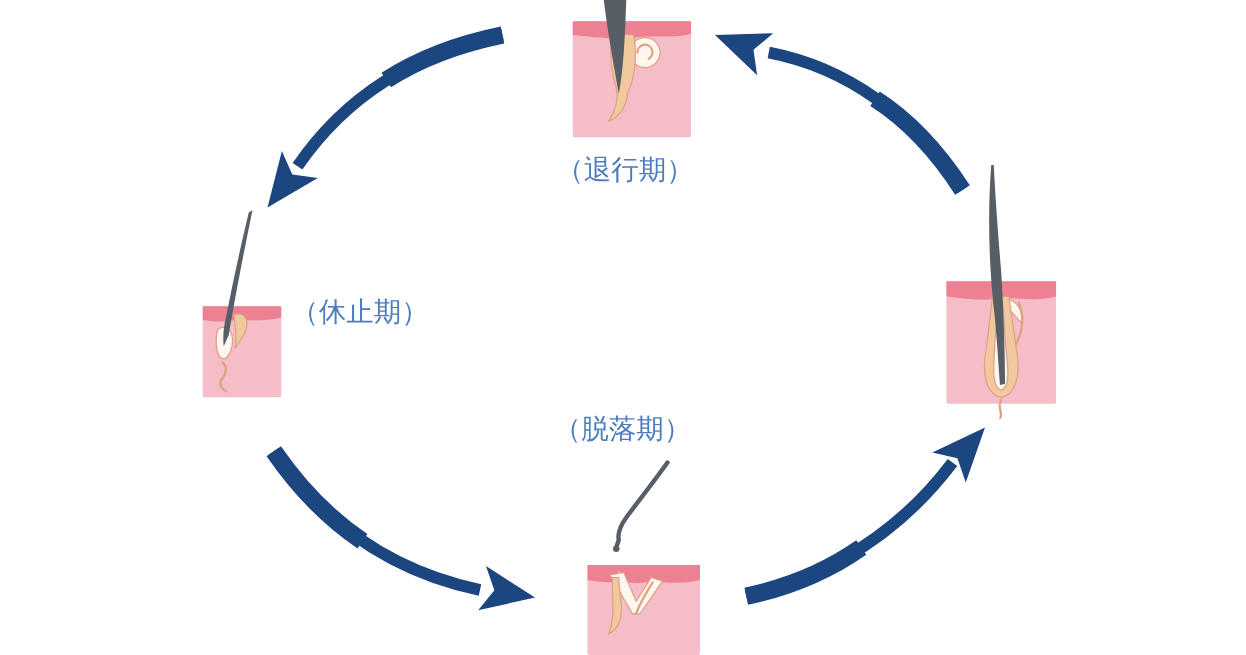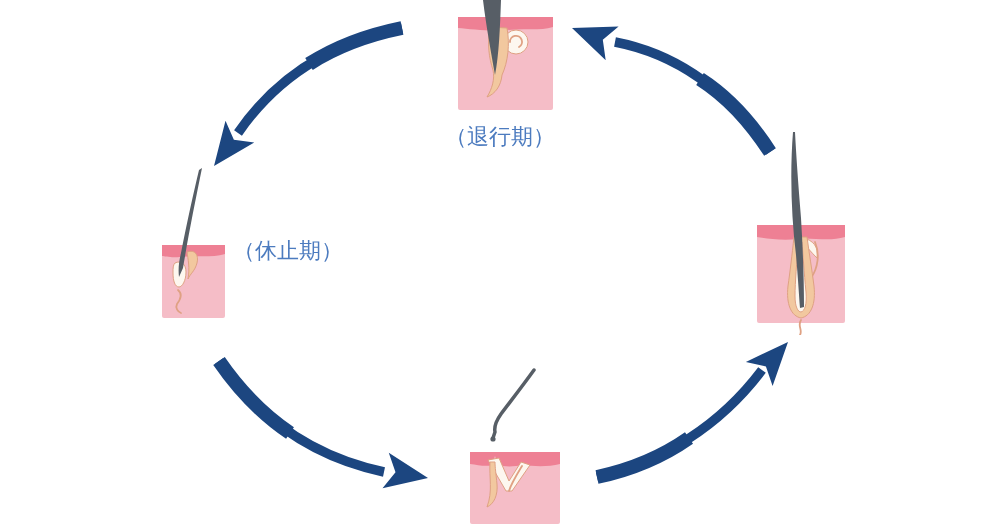--- a/index.html
+++ b/index.html
@@ -128,14 +128,15 @@
       <path class="hair-stroke" stroke-width="3.5" stroke-linecap="round" d="M66,5 C53,23 42,37 33,49 C28,56 26,62 27,67 L25,73"></path>
       <circle class="hair-shape" cx="25" cy="74" r="2.6"></circle>
     </svg>
   </div>
 
   <div class="stage-label" style="left:500px;top:124px;">（退行期）</div>
 
   <div class="stage-label" style="left:288px;top:238px;">（休止期）</div>
 
 
+  <div class="stage-label" style="left:498px;top:331px;">（脱落期）</div>
 
 </div>
 
 </body></html>

